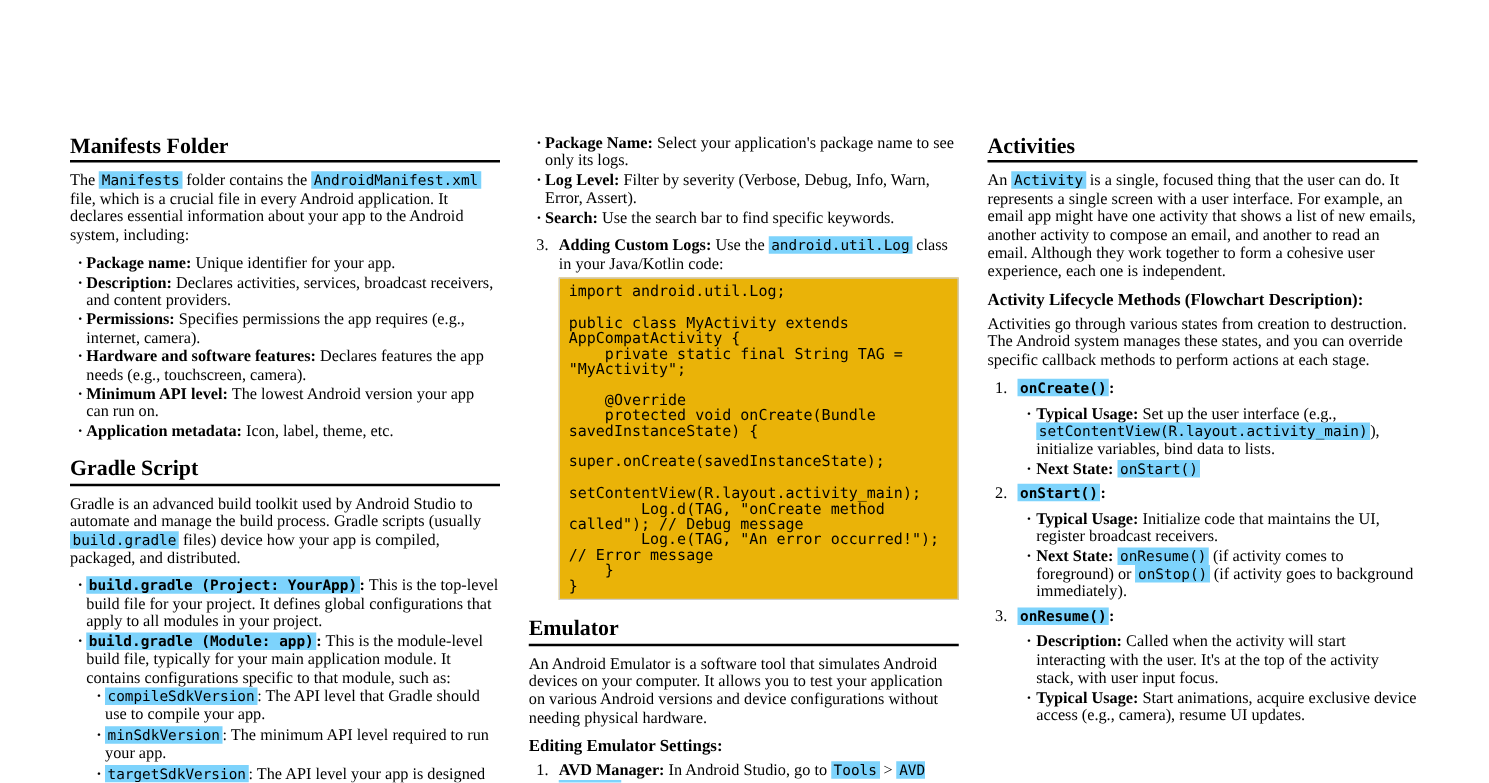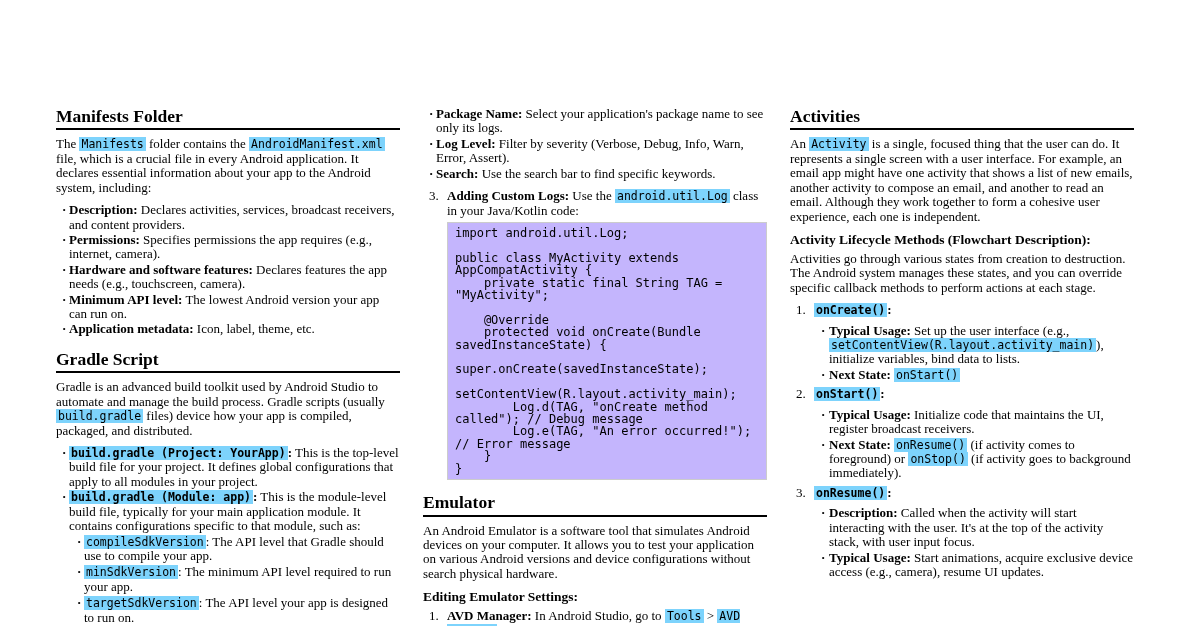--- a/index.html
+++ b/index.html
@@ -34,33 +34,34 @@
   .olitem > ul.blist > li { padding-left:15px; margin-bottom:1px; }
   .olitem > ul.blist > li::before { left:7px; }
 
   code.ic {
     font-family:"DejaVu Sans Mono", monospace;
     font-size:11.5px; background:#7dd3fc; padding:0 2px;
   }
   code.ic.bold-code { font-weight:bold; }
 
   pre.codeblock {
-    margin:4px 0 6px 0; background:#c4b5fd; border:1px solid #cccccc;
+    margin:4px 0 6px 0; background:#eab308; border:1px solid #cccccc;
     padding:4px 7px; font-family:"DejaVu Sans Mono", monospace;
     font-size:12px; line-height:12.4px; white-space:pre; overflow:hidden; color:#000;
   }
 </style>
 </head>
 <body>
 
 <div class="page">
   <div class="col">
       <h2 class="section-h"><span>Manifests Folder</span></h2>
       <p class="para"><span>The </span><code class="ic">Manifests</code><span> folder contains the </span><code class="ic">AndroidManifest.xml</code><span> file, which is a crucial file in every Android application. It declares essential information about your app to the Android system, including:</span></p>
       <ul class="blist">
+        <li><strong>Package name:</strong><span> Unique identifier for your app.</span></li>
         <li><strong>Description:</strong><span> Declares activities, services, broadcast receivers, and content providers.</span></li>
         <li><strong>Permissions:</strong><span> Specifies permissions the app requires (e.g., internet, camera).</span></li>
         <li><strong>Hardware and software features:</strong><span> Declares features the app needs (e.g., touchscreen, camera).</span></li>
         <li><strong>Minimum API level:</strong><span> The lowest Android version your app can run on.</span></li>
         <li><strong>Application metadata:</strong><span> Icon, label, theme, etc.</span></li>
       </ul>
       <h2 class="section-h"><span>Gradle Script</span></h2>
       <p class="para"><span>Gradle is an advanced build toolkit used by Android Studio to automate and manage the build process. Gradle scripts (usually </span><code class="ic">build.gradle</code><span> files) device how your app is compiled, packaged, and distributed.</span></p>
       <ul class="blist">
         <li><code class="ic bold-code">build.gradle (Project: YourApp)</code><strong>:</strong><span> This is the top-level build file for your project. It defines global configurations that apply to all modules in your project.</span></li>
@@ -94,21 +95,21 @@
 
 setContentView(R.layout.activity_main);
         Log.d(TAG, "onCreate method
 called"); // Debug message
         Log.e(TAG, "An error occurred!");
 // Error message
     }
 }</pre></div>
       </div>
       <h2 class="section-h"><span>Emulator</span></h2>
-      <p class="para"><span>An Android Emulator is a software tool that simulates Android devices on your computer. It allows you to test your application on various Android versions and device configurations without search physical hardware.</span></p>
+      <p class="para"><span>An Android Emulator is a software tool that simulates Android devices on your computer. It allows you to test your application on various Android versions and device configurations without needing physical hardware.</span></p>
       <h3 class="sub-h"><span>Editing Emulator Settings:</span></h3>
       <div class="olist">
         <div class="olitem"><span class="num">1.</span><span><strong>AVD Manager:</strong><span> In Android Studio, go to </span><code class="ic">Tools</code><span> &gt; </span><code class="ic">AVD Manager</code><span>.</span></span></div>
         <div class="olitem"><span class="num">2.</span><span><span>Select an existing AVD (Android Virtual Device) and click the "Edit" (pencil) icon.</span></span></div>
       </div>
     </div>
   <div class="col">
       <h2 class="section-h"><span>Activities</span></h2>
       <p class="para"><span>An </span><code class="ic">Activity</code><span> is a single, focused thing that the user can do. It represents a single screen with a user interface. For example, an email app might have one activity that shows a list of new emails, another activity to compose an email, and another to read an email. Although they work together to form a cohesive user experience, each one is independent.</span></p>
       <h3 class="sub-h"><span>Activity Lifecycle Methods (Flowchart Description):</span></h3>

